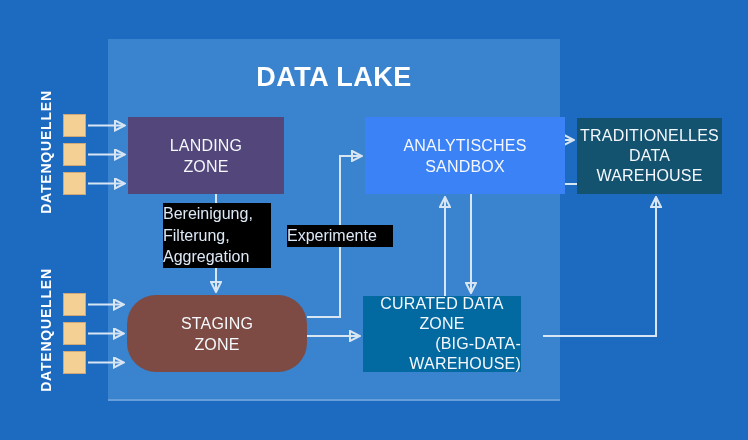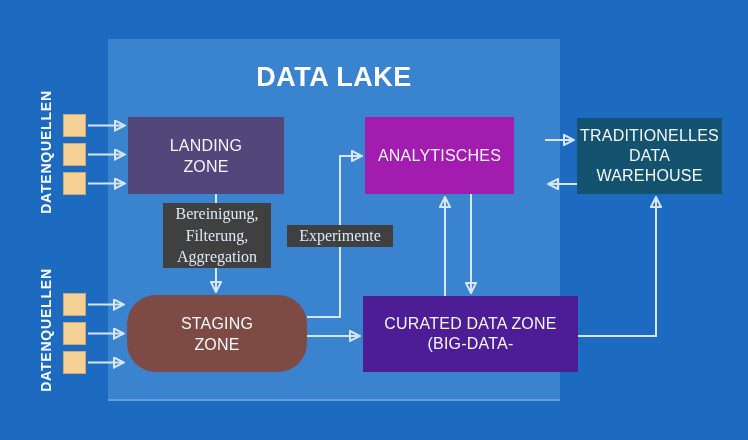--- a/index.html
+++ b/index.html
@@ -21,44 +21,44 @@
     letter-spacing:0.5px;
   }
   
   .node {
     position:absolute; display:flex; flex-direction:column;
     align-items:center; justify-content:center;
     color:#f5f8fc; font-size:16px; line-height:21px; text-align:center;
     letter-spacing:0.2px;
   }
   #landing-zone      { left:128px; top:117px; width:156px; height:77px; background:#52467A; }
-  #analytic-sandbox  { left:365px; top:117px; width:149px; height:77px; background:#a21caf; }
+  #analytic-sandbox  { left:365px; top:117px; width:200px; height:77px; background:#3b82f6; }
   #traditional-dwh   { left:577px; top:118px; width:145px; height:76px; background:#14536F; line-height:20px; }
   #staging-zone      { left:127px; top:295px; width:180px; height:77px; background:#7D4B43;border-radius:29px; }
-  #curated-zone      { left:363px; top:296px; width:215px; height:76px; background:#4c1d95; line-height:20px; }
+  #curated-zone      { left:363px; top:296px; width:158px; height:76px; background:#0369a1; line-height:20px;align-items:flex-end; }
   
   .dq-label {
     position:absolute; width:130px; height:20px; line-height:20px;
     text-align:center; transform:rotate(-90deg);
     color:#ffffff; font-size:14px; font-weight:700; letter-spacing:0.8px;
   }
   #datenquellen-1 { left:-19px; top:142px; }
   #datenquellen-2 { left:-19px; top:320px; }
   
   .sq {
     position:absolute; width:23px; height:23px; box-sizing:border-box;
     background:#F4D095; border:1px solid #CDA878;
   }
   
   #wires { position:absolute; left:0; top:0; width:748px; height:440px; }
   #wires path { stroke:#D8E6F4; stroke-width:2; fill:none; }
   
   .annot {
-    position:absolute; background:#404040; color:#DDE9F6;
-    font-size:16px; line-height:21.5px; text-align:center;font-family:Liberation Serif, serif;
+    position:absolute; background:#000000; color:#DDE9F6;
+    font-size:16px; line-height:21.5px; text-align:left;
   }
   #bereinigung-label { left:163px; top:203px; width:108px; }
   #experimente-label { left:287px; top:225px; width:106px; }
 </style>
 </head>
 <body>
 
 <div id="stage">
 
   <div id="lake-panel">
@@ -87,36 +87,38 @@
     <path d="M543,336 H656 V199" marker-end="url(#ah)"></path>
   </svg>
 
   <div class="node" id="landing-zone">
     <span>LANDING</span>
     <span>ZONE</span>
   </div>
 
   <div class="node" id="analytic-sandbox">
     <span>ANALYTISCHES</span>
+    <span>SANDBOX</span>
   </div>
 
   <div class="node" id="traditional-dwh">
     <span>TRADITIONELLES</span>
     <span>DATA</span>
     <span>WAREHOUSE</span>
   </div>
 
   <div class="node" id="staging-zone">
     <span>STAGING</span>
     <span>ZONE</span>
   </div>
 
   <div class="node" id="curated-zone">
     <span>CURATED DATA ZONE</span>
     <span>(BIG-DATA-</span>
+    <span>WAREHOUSE)</span>
   </div>
 
   <div class="annot" id="bereinigung-label">
     <div>Bereinigung,</div>
     <div>Filterung,</div>
     <div>Aggregation</div>
   </div>
 
   <div class="annot" id="experimente-label">
     <div>Experimente</div>

